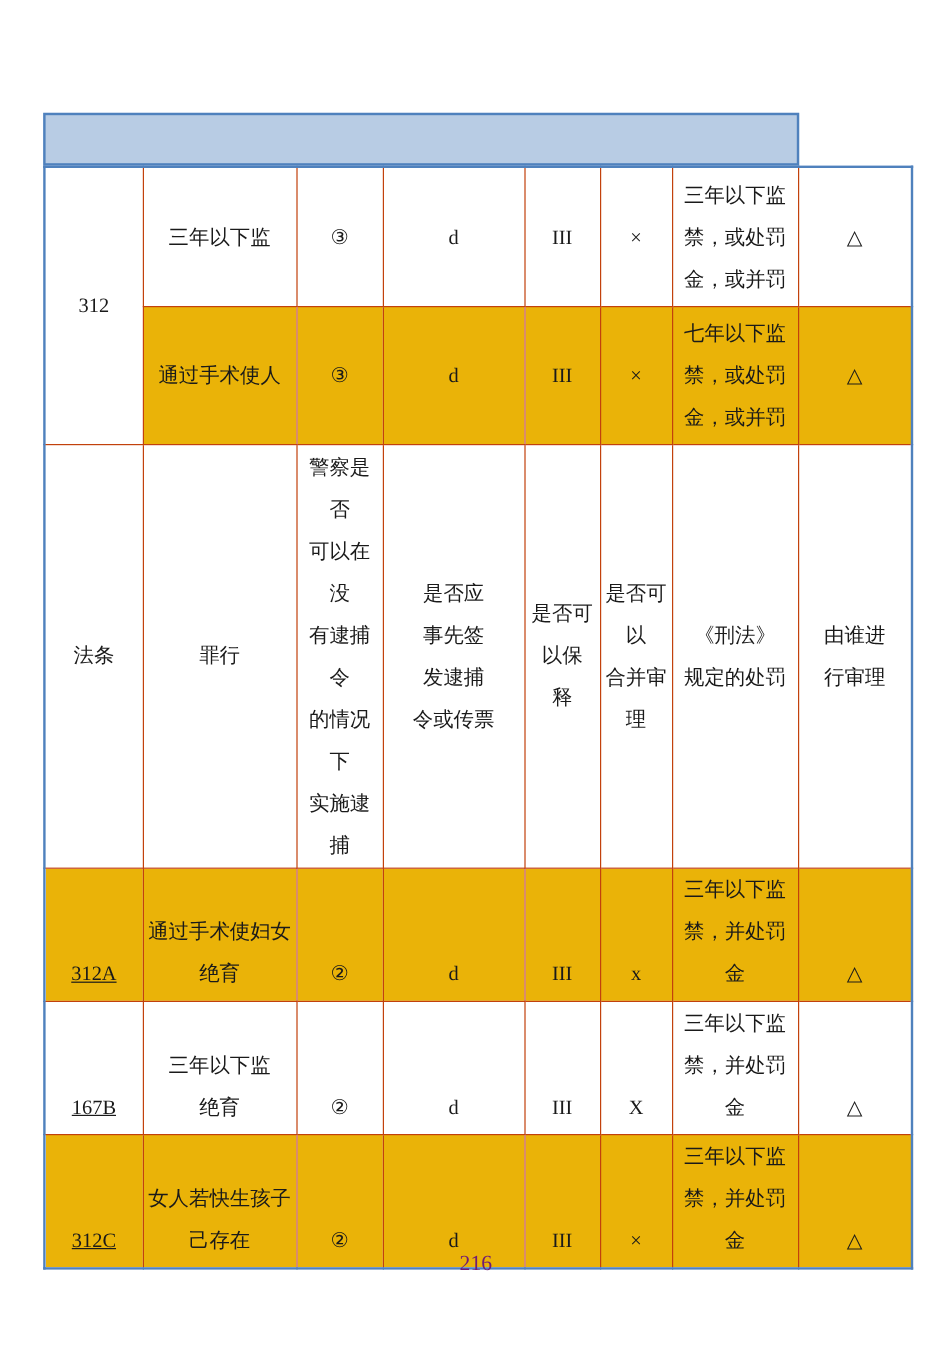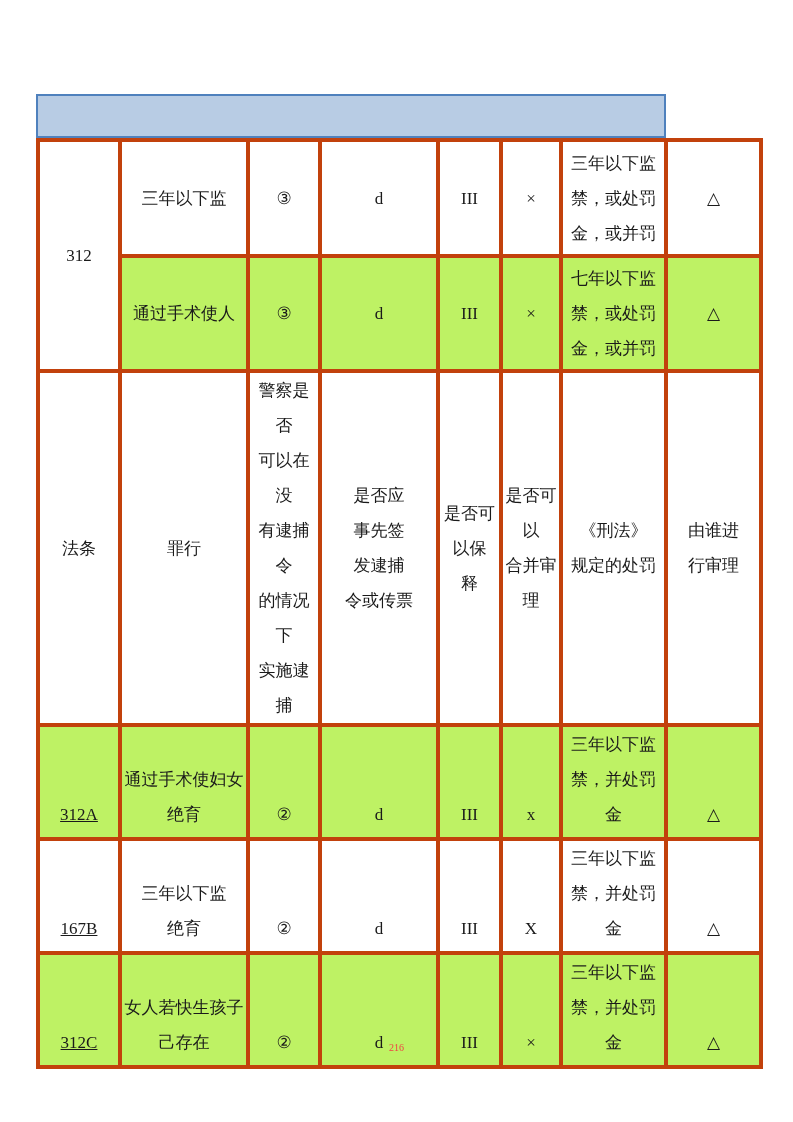--- a/index.html
+++ b/index.html
@@ -28,46 +28,46 @@
   table.grid {
     position: absolute;
     left: 36px;
     top: 138px;
     width: 723px;
     border-collapse: collapse;
     table-layout: fixed;
     border: 2px solid #4f81bd;
   }
   table.grid td {
-    border: 4px solid #c2410c;
+    border: 1px solid #c2410c;
     text-align: center;
     vertical-align: middle;
     padding: 0 2px;
     font-size: 17px;
     line-height: 35px;
     white-space: pre-line;
     overflow: hidden;
   }
   tr.h116 { height: 116px; }
   tr.h115 { height: 115px; }
   tr.h353 { height: 353px; }
   tr.h85  { height: 85px; }
   tr.h87  { height: 87px; }
   tr.h83  { height: 83px; }
-  td.blue { background: #bef264; }
+  td.blue { background: #eab308; }
   tr.vbot td { vertical-align: bottom; padding-bottom: 5px; }
   tr.vbot td.codecell { vertical-align: bottom; text-decoration: underline; }
   .pagenum {
     position: absolute;
     left: 0;
     top: 1042px;
     width: 100%;
     text-align: center;
-    font-size: 10px;
-    color: #ef4444;
+    font-size: 18px;
+    color: #701a75;
   }
 </style>
 </head>
 <body>
 
 <div class="page">
 
   <div class="banner"></div>
 
   <table class="grid">

